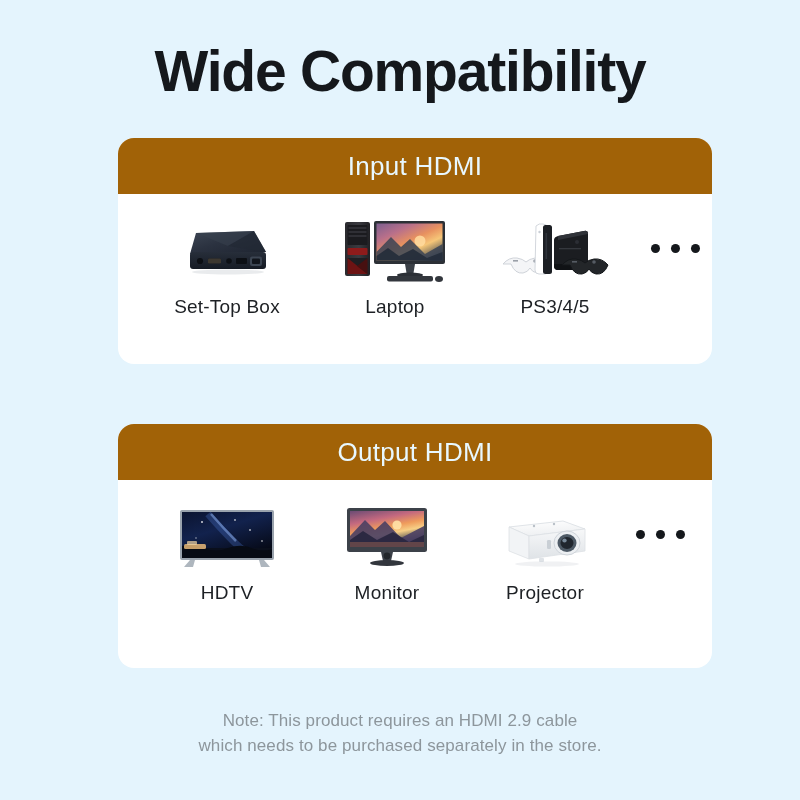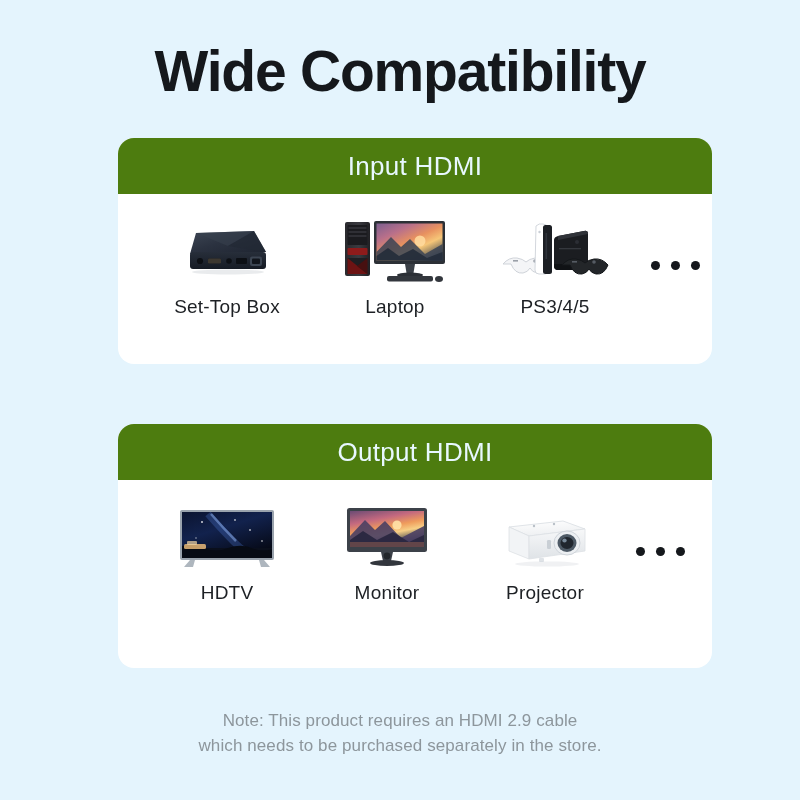--- a/index.html
+++ b/index.html
@@ -42,41 +42,41 @@
     width: 594px;
     background: #ffffff;
     border-radius: 16px;
     overflow: hidden;
   }
   .card-input  { top: 138px; height: 226px; }
   .card-output { top: 424px; height: 244px; }
 
   .card-header {
     height: 56px;
-    background: #4d7c0f;
+    background: #a16207;
     color: #e8f8ff;
     display: flex;
     align-items: center;
     justify-content: center;
     font-size: 26px;
     font-weight: 400;
     letter-spacing: 0.3px;
   }
   .card-body {
     position: relative;
     height: calc(100% - 56px);
   }
 
   .items-row {
     position: absolute;
     left: 0;
     top: 0;
     width: 100%;
     display: flex;
-    align-items: center;
+    align-items: flex-start;
     padding-top: 18px;
     box-sizing: border-box;
   }
   .item {
     flex: 0 0 auto;
     text-align: center;
   }
   .item-art {
     height: 72px;
     display: flex;

